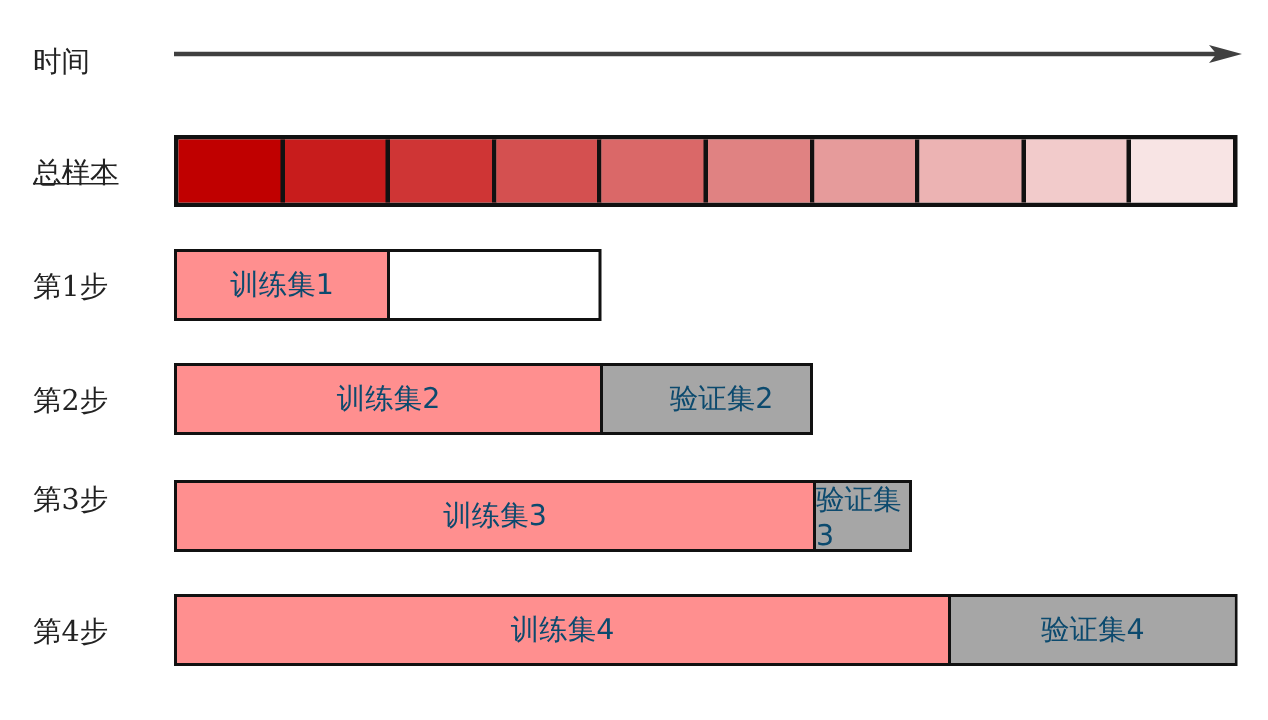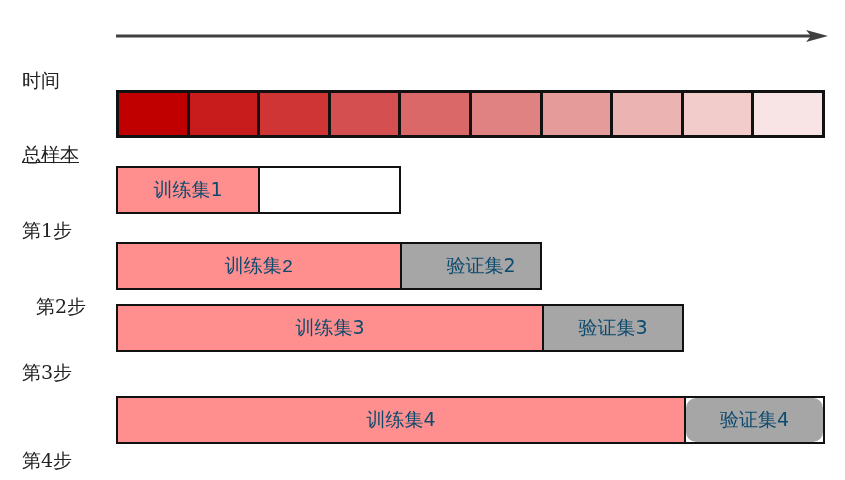--- a/index.html
+++ b/index.html
@@ -1,17 +1,17 @@
 <!DOCTYPE html>
 <html><head>
 <meta charset="utf-8">
 <style>
   html,body{margin:0;padding:0;background:#fff;}
   body{width:845px;height:480px;position:relative;overflow:hidden;font-family:"DejaVu Sans","Liberation Sans",sans-serif;color:#222;}
-  .label{position:absolute;left:0;width:100px;font-family:"DejaVu Serif","Liberation Serif",serif;font-size:19px;text-align:left;padding-left:22px;box-sizing:border-box;margin-top:40px;}
+  .label{position:absolute;left:0;width:100px;font-family:"DejaVu Serif","Liberation Serif",serif;font-size:19px;text-align:left;padding-left:22px;box-sizing:border-box;}
   .arrow{position:absolute;left:116px;top:30px;width:712px;height:12px;}
   .samples{position:absolute;left:116px;top:90px;width:709px;height:48px;display:flex;border:3px solid #111;box-sizing:border-box;}
   .cell{flex:1;border-right:3px solid #111;}
   .cell:last-child{border-right:none;}
   .bar{position:absolute;left:116px;height:48px;display:flex;border:2px solid #111;box-sizing:border-box;}
   .seg{display:flex;align-items:center;justify-content:center;font-size:19px;color:#0c4a6e;height:100%;box-sizing:border-box;}
   .train{background:#ff8f8f;border-right:2px solid #111;}
   .val{background:#a6a6a6;}
 </style>
 </head>
@@ -35,29 +35,29 @@
   <div class="cell" style="background:#ecb3b3"></div>
   <div class="cell" style="background:#f2cbcb"></div>
   <div class="cell" style="background:#f8e4e4"></div>
 </div>
 
 <div class="label" style="top:178px;">第1步</div>
 <div class="bar" style="top:166px;width:285px;">
   <div class="seg train" style="width:142px;">训练集1</div>
 </div>
 
-<div class="label" style="top:254px;text-align:center;">第2步</div>
+<div class="label" style="top:254px;">第2步</div>
 <div class="bar" style="top:242px;width:426px;">
-  <div class="seg train" style="width:284px;font-family:Liberation Mono, monospace;">训练集2</div>
+  <div class="seg train" style="width:284px;">训练集2</div>
   <div class="seg val" style="flex:1;padding-left:20px;">验证集2</div>
 </div>
 
 <div class="label" style="top:320px;">第3步</div>
-<div class="bar" style="top:304px;width:568px;justify-content:center;">
+<div class="bar" style="top:320px;width:492px;justify-content:center;">
   <div class="seg train" style="width:426px;">训练集3</div>
   <div class="seg val" style="flex:1;">验证集3</div>
 </div>
 
 <div class="label" style="top:408px;">第4步</div>
 <div class="bar" style="top:396px;width:709px;">
-  <div class="seg train" style="width:568px;">训练集4</div>
-  <div class="seg val" style="flex:1;border-radius:10px;">验证集4</div>
+  <div class="seg train" style="width:516px;">训练集4</div>
+  <div class="seg val" style="flex:1;">验证集4</div>
 </div>
 
 </body></html>

